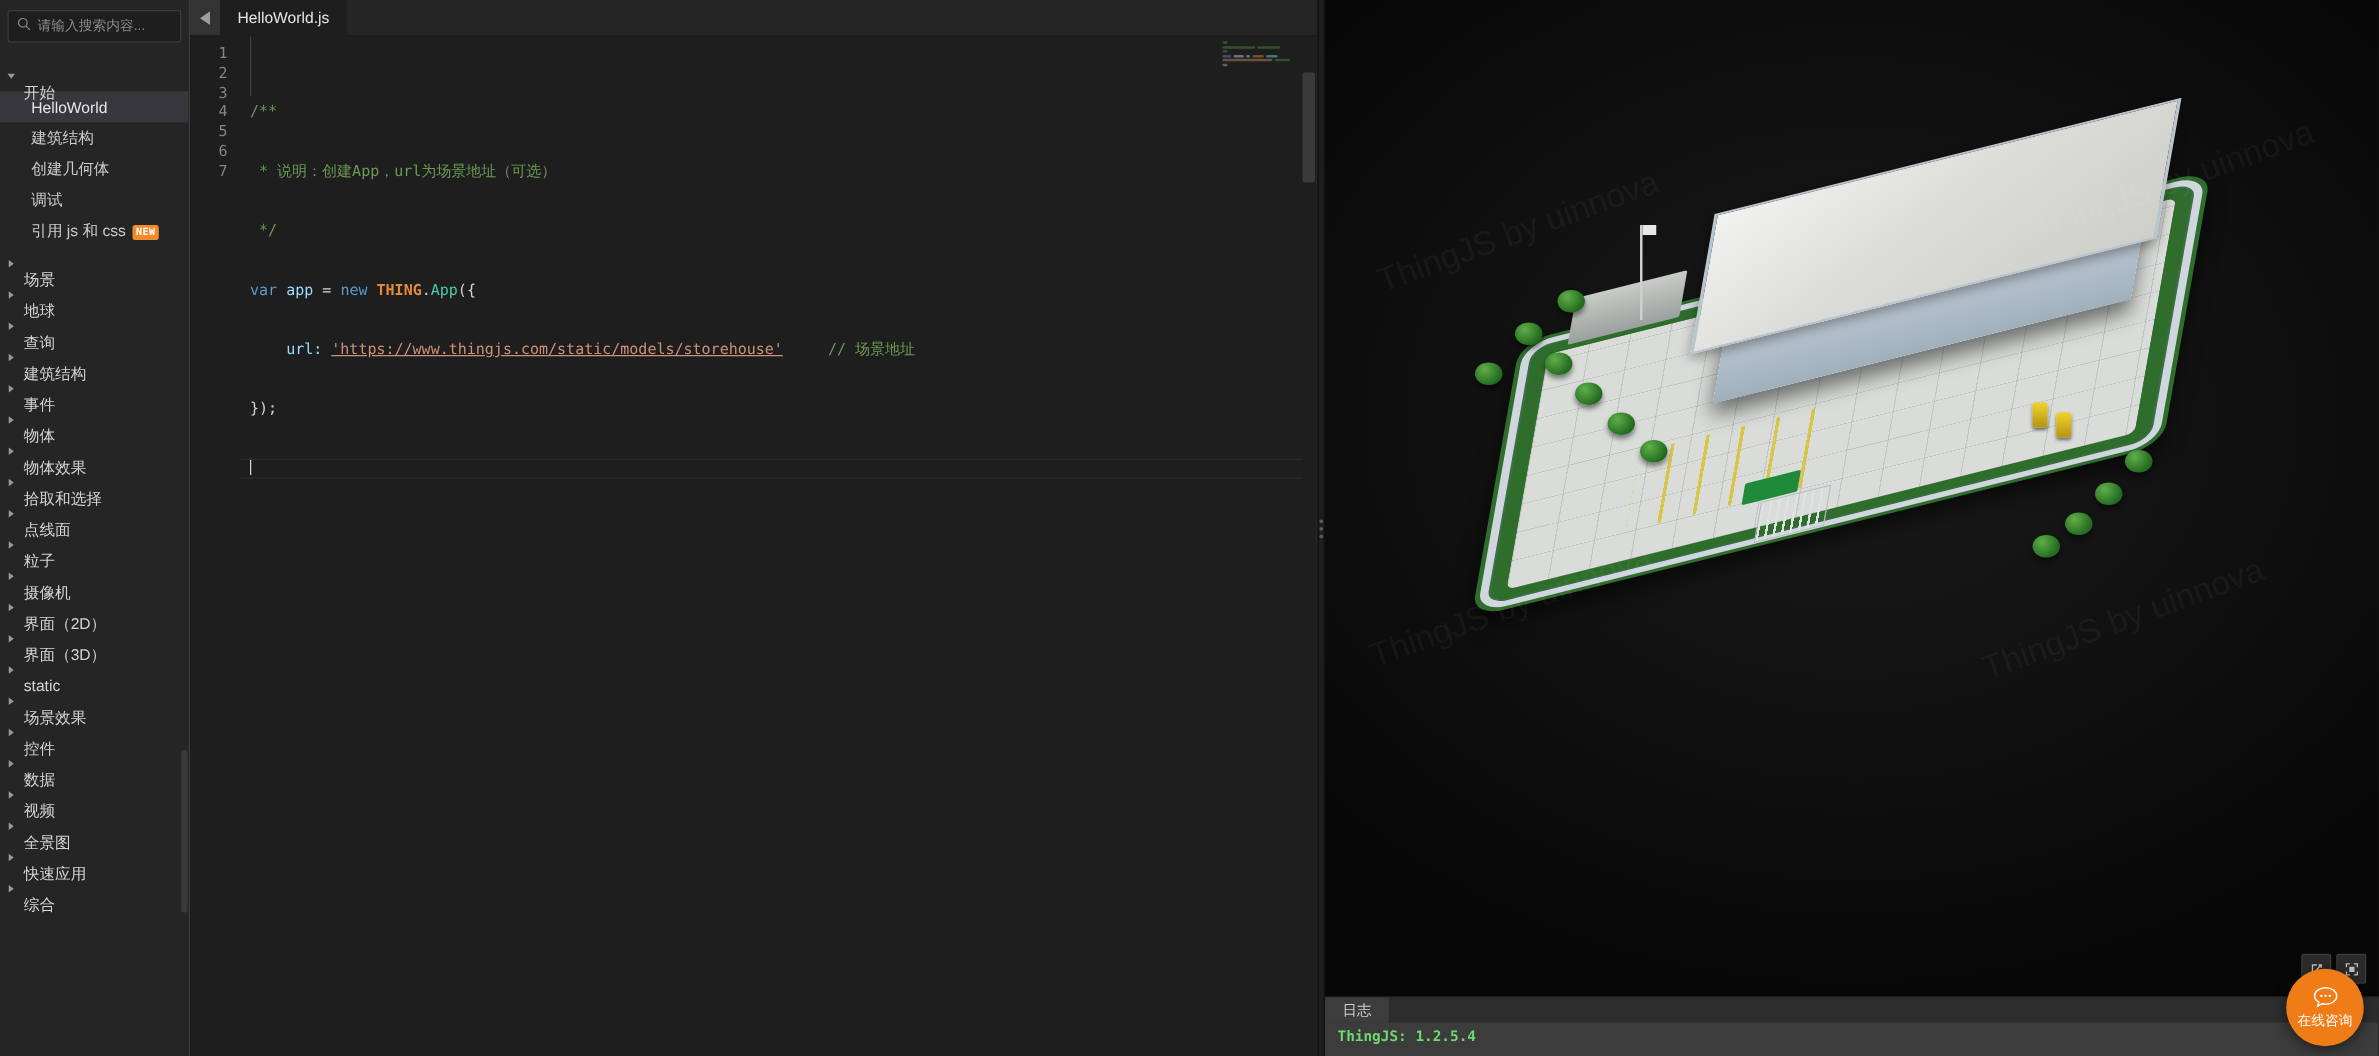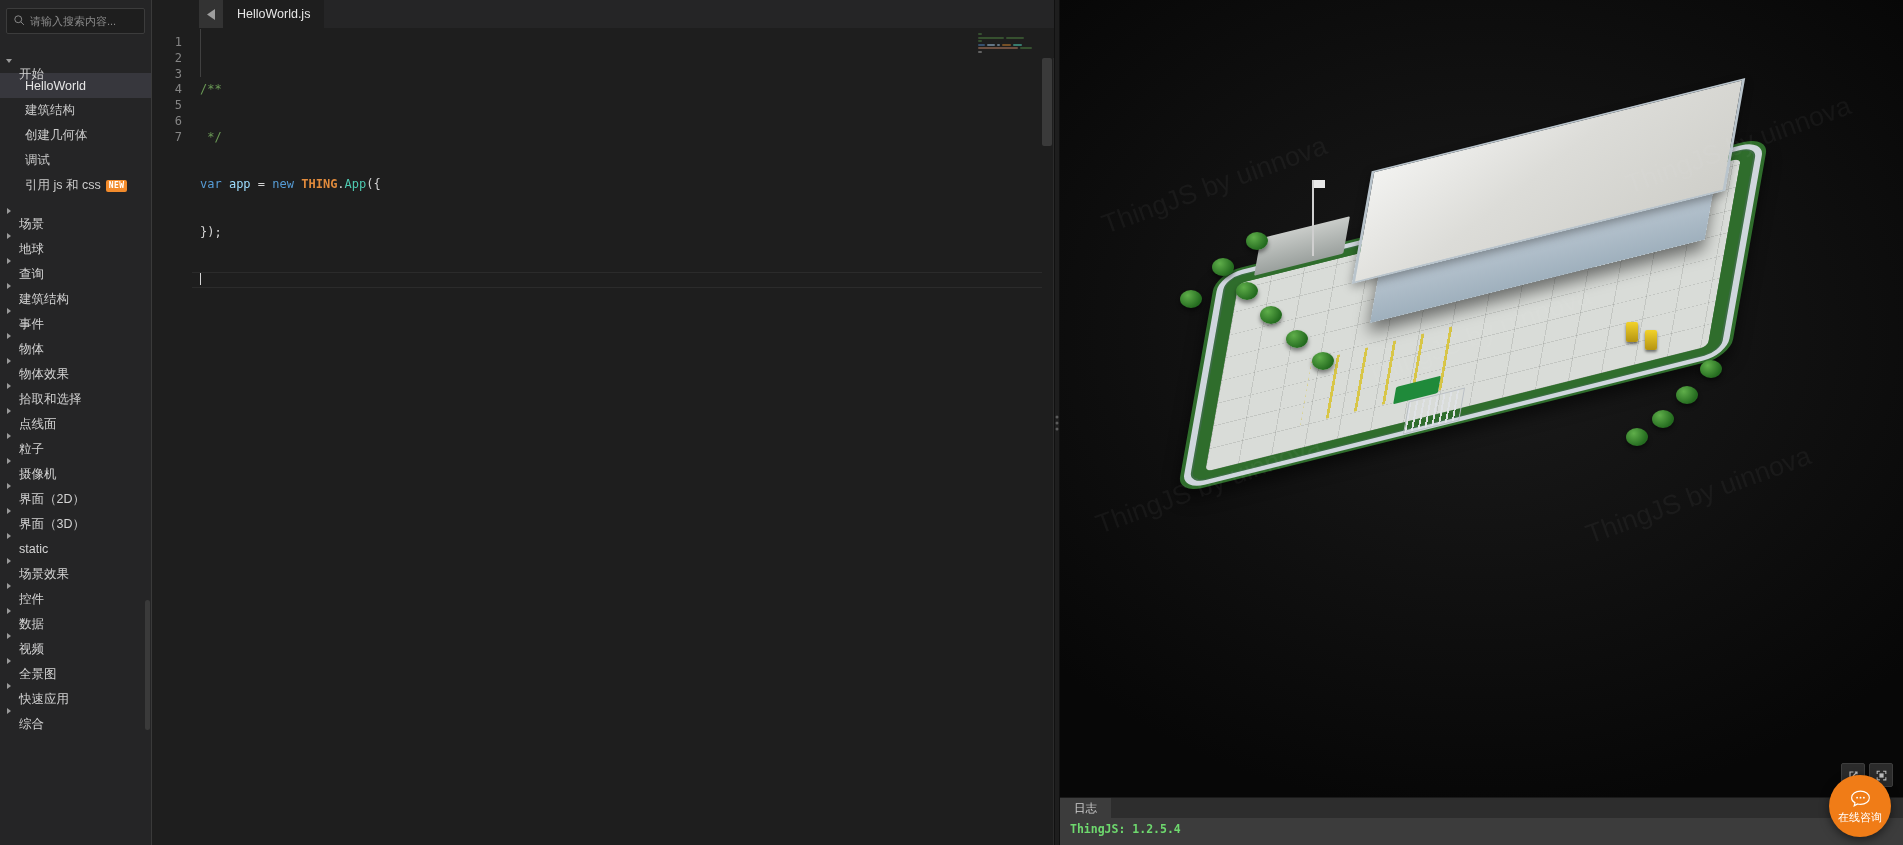--- a/index.html
+++ b/index.html
@@ -75,21 +75,20 @@
   }
 
   
   .editor-col {
     flex: 1 1 auto; display: flex; flex-direction: column;
     background: #1e1e1e; position: relative; min-width: 0;
   }
   .tabbar {
     height: 29px; background: #252526; display: flex; align-items: stretch;
     border-bottom: 1px solid #1e1e1e;
-    margin-left: 47px;
   }
   .collapse-btn {
     width: 24px; display: flex; align-items: center; justify-content: center;
     cursor: pointer; background: #333333; color: #9d9d9d;
   }
   .tab {
     display: flex; align-items: center; padding: 0 14px;
     background: #1e1e1e; color: #e6e6e6; font-size: 12.5px;
     cursor: pointer; border-right: 1px solid #252526;
   }
@@ -434,22 +433,24 @@
           <div>3</div>
           <div>4</div>
           <div>5</div>
           <div>6</div>
           <div>7</div>
         </div>
 
       <div class="code">
         <div class="indent-guide" style="height:48px;"></div>
         <div class="ln"><span class="cm">/**</span></div>
+        <div class="ln"> <span class="cm">* 说明：创建App，url为场景地址（可选）</span></div>
         <div class="ln"> <span class="cm">*/</span></div>
         <div class="ln"><span class="kw">var</span> <span class="id">app</span> <span class="pn">=</span> <span class="kw">new</span> <span class="cls">THING</span><span class="pn">.</span><span class="fn">App</span><span class="pn">({</span></div>
+        <div class="ln">    <span class="id">url:</span> <span class="lnk">'https://www.thingjs.com/static/models/storehouse'</span>     <span class="cm">// 场景地址</span></div>
         <div class="ln"><span class="pn">});</span></div>
         <div class="ln cur"><span class="caret-bar"></span></div>
       </div>
 
       <div class="minimap" id="minimap">
           <div class="mm-row">
             <span class="mm-seg" style="width: 4px; background: rgb(74, 122, 62);"></span>
           </div>
           <div class="mm-row">
             <span class="mm-seg" style="width: 26px; background: rgb(74, 122, 62);"></span>

